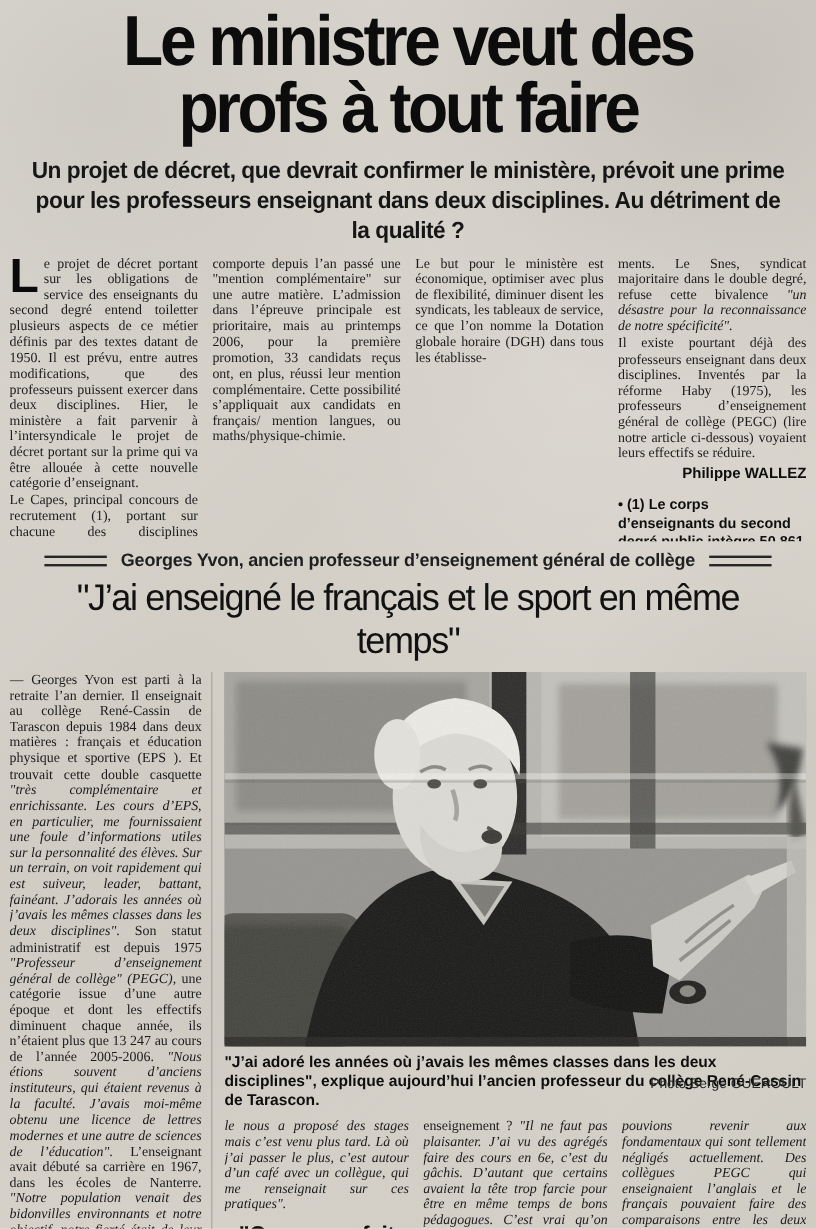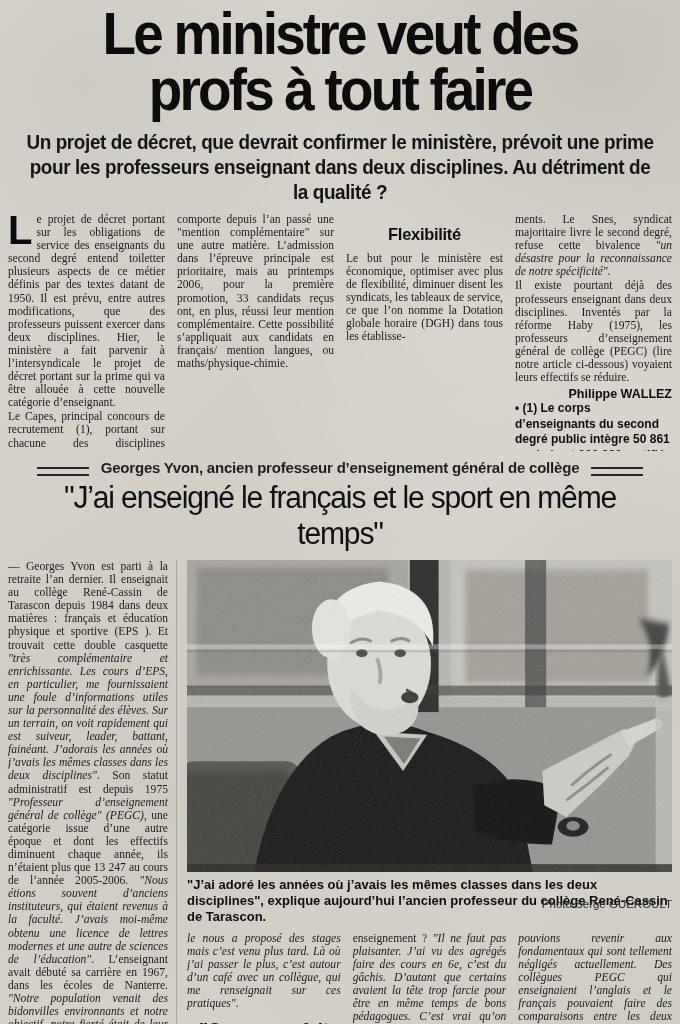--- a/index.html
+++ b/index.html
@@ -29,26 +29,26 @@
 
   
   .cols{display:flex;gap:12px;height:238px;overflow:hidden;margin-top:8px;}
   .col{flex:1 1 0;overflow:hidden;font-size:11.6px;line-height:1.13;text-align:justify;}
   .blk-p{margin:0 0 1px;}
   .dropcap{float:left;font-family:"Liberation Sans",sans-serif;font-weight:bold;
     font-size:40px;line-height:.82;color:#0a0a0a;margin:1px 4px 0 0;}
   .blk-subhead{font-family:"Liberation Sans",sans-serif;font-weight:bold;font-size:16.5px;
     text-align:center;margin:12px 0 8px;letter-spacing:-.3px;color:#0e0e0e;}
   .blk-byline{font-family:"Liberation Sans",sans-serif;font-weight:bold;font-size:12.5px;
-    text-align:right;margin:3px 0 0;color:#0e0e0e;}
+    text-align:right;margin:3px 0 12px;color:#0e0e0e;}
   .blk-footnote{font-family:"Liberation Sans",sans-serif;font-weight:bold;font-size:12px;
     line-height:1.3;text-align:left;color:#0e0e0e;}
 
   
-  .kicker{display:flex;align-items:flex-end;justify-content:center;gap:12px;margin:8px 0 2px;}
+  .kicker{display:flex;align-items:center;justify-content:center;gap:12px;margin:8px 0 2px;}
   .kicker-rule{width:52px;height:5px;border-top:2px solid #262626;border-bottom:2px solid #262626;}
   .kicker-text{font-family:"Liberation Sans",sans-serif;font-weight:bold;font-size:15px;
     letter-spacing:-.2px;color:#1f1f1f;}
   .quote-headline{text-align:center;font-family:"Liberation Sans",sans-serif;font-weight:normal;
     font-size:31px;letter-spacing:-1.2px;color:#111;margin:4px 0 8px;
     transform:scaleX(.97);transform-origin:50% 0;}
 
   
   .art2{display:flex;gap:10px;height:516px;overflow:hidden;}
   .art2-left{width:160px;flex:0 0 auto;overflow:hidden;font-size:11.6px;line-height:1.13;
@@ -79,25 +79,24 @@
 
   <div class="cols">
     <div class="col">
         <div class="blk-p"><span class="dropcap">L</span><span>e projet de décret portant sur les obligations de service des enseignants du second degré entend toiletter plusieurs aspects de ce métier définis par des textes datant de 1950. Il est prévu, entre autres modifications, que des professeurs puissent exercer dans deux disciplines. Hier, le ministère a fait parvenir à l’intersyndicale le projet de décret portant sur la prime qui va être allouée à cette nouvelle catégorie d’enseignant.</span></div>
         <div class="blk-p"><span>Le Capes, principal concours de recrutement (1), portant sur chacune des disciplines enseignées,</span></div>
       </div>
     <div class="col">
         <div class="blk-p"><span>comporte depuis l’an passé une "mention complémentaire" sur une autre matière. L’admission dans l’épreuve principale est prioritaire, mais au printemps 2006, pour la première promotion, 33 candidats reçus ont, en plus, réussi leur mention complémentaire. Cette possibilité s’appliquait aux candidats en français/ mention langues, ou maths/physique-chimie.</span></div>
       </div>
     <div class="col">
-        <div class="blk-subhead">Flexibilité</div>
         <div class="blk-p"><span>Le but pour le ministère est économique, optimiser avec plus de flexibilité, diminuer disent les syndicats, les tableaux de service, ce que l’on nomme la Dotation globale horaire (DGH) dans tous les établisse-</span></div>
       </div>
     <div class="col">
-        <div class="blk-p"><span>ments. Le Snes, syndicat majoritaire livre le second degré, refuse cette bivalence </span><em>"un désastre pour la reconnaissance de notre spécificité".</em></div>
+        <div class="blk-p"><span>ments. Le Snes, syndicat majoritaire dans le double degré, refuse cette bivalence </span><em>"un désastre pour la reconnaissance de notre spécificité".</em></div>
         <div class="blk-p"><span>Il existe pourtant déjà des professeurs enseignant dans deux disciplines. Inventés par la réforme Haby (1975), les professeurs d’enseignement général de collège (PEGC) (lire notre article ci-dessous) voyaient leurs effectifs se réduire.</span></div>
         <div class="blk-byline">Philippe WALLEZ</div>
         <div class="blk-footnote">• (1) Le corps d’enseignants du second degré public intègre 50 861 agrégés et 260 886 certifiés</div>
       </div>
   </div>
 
   <div class="kicker">
     <div class="kicker-rule"></div>
     <div class="kicker-text">Georges Yvon, ancien professeur d’enseignement général de collège</div>
     <div class="kicker-rule"></div>

